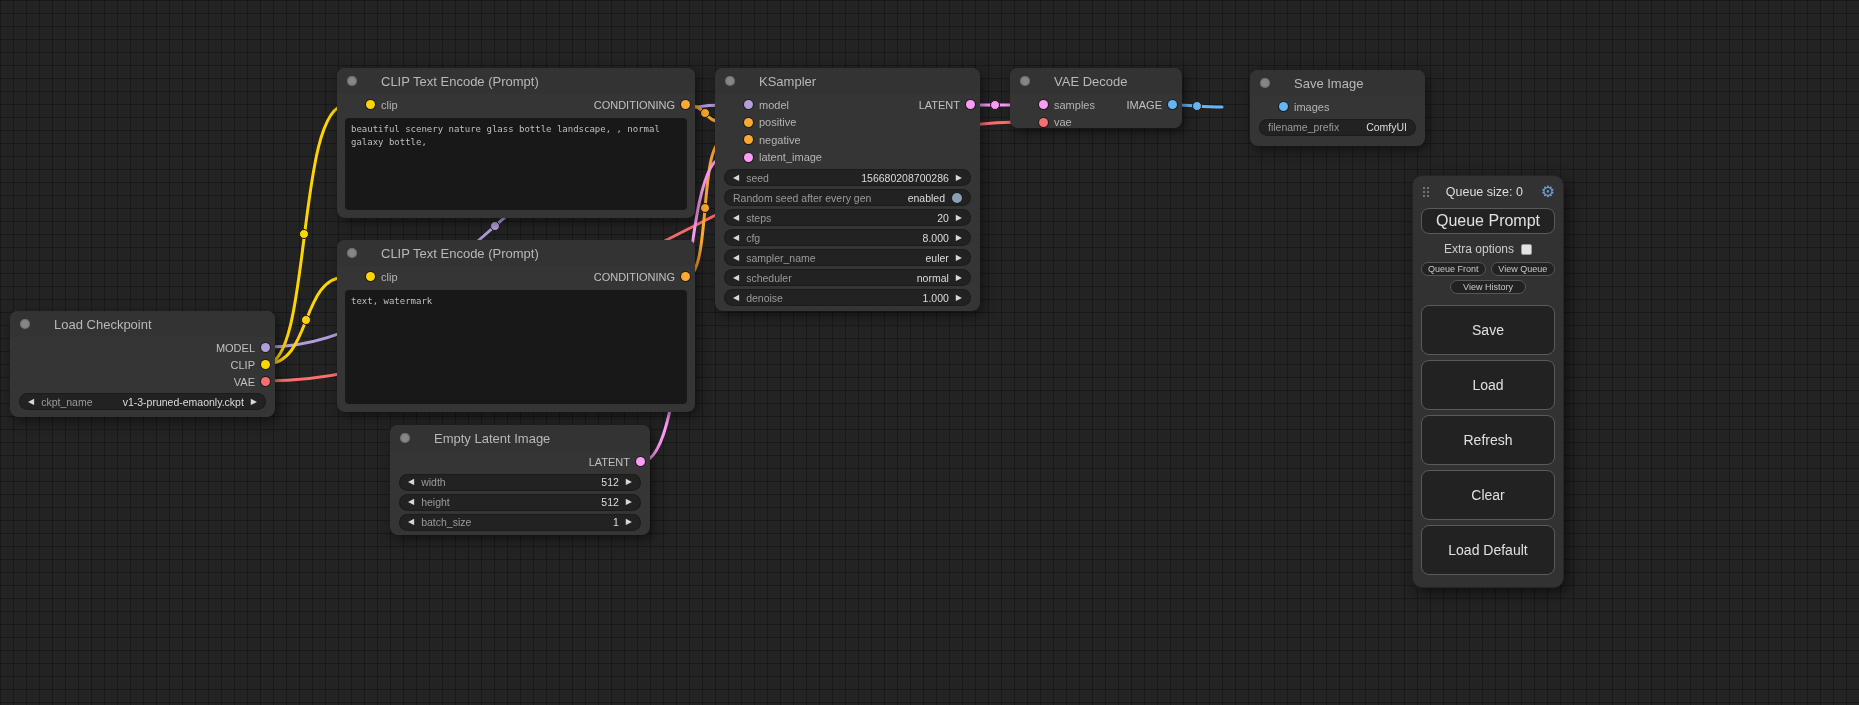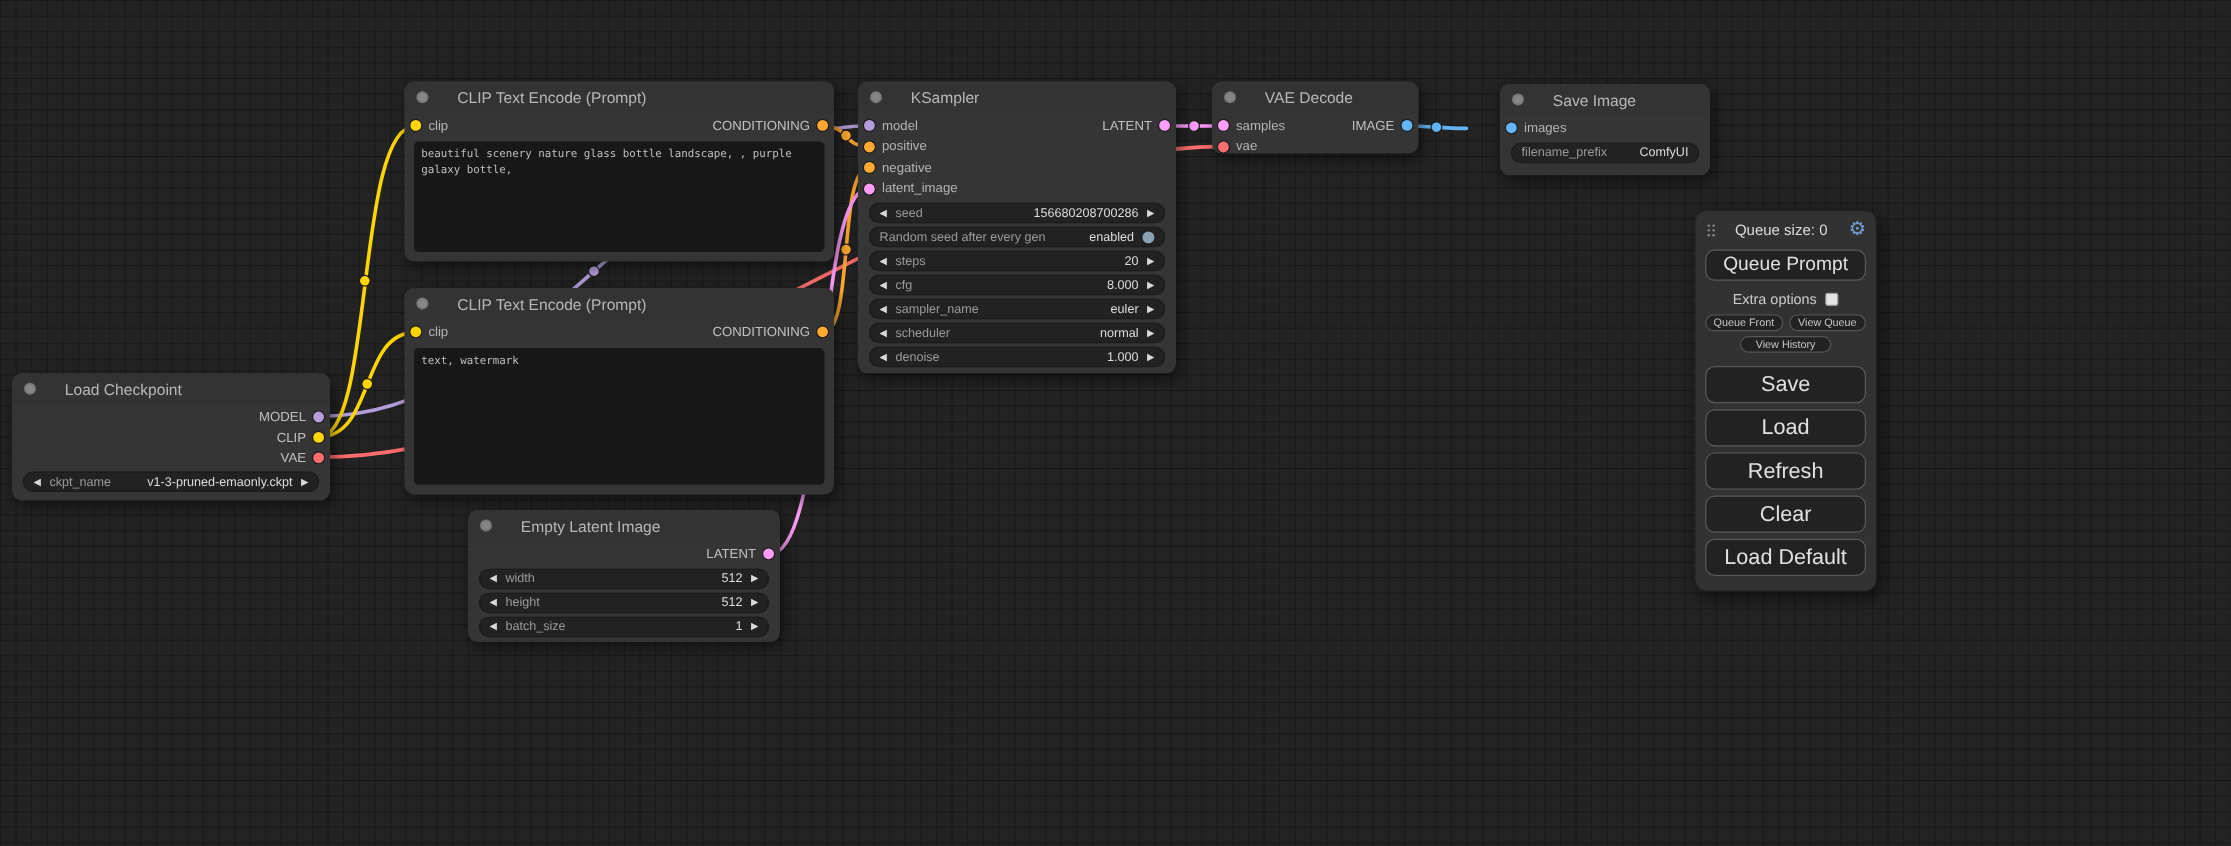--- a/index.html
+++ b/index.html
@@ -27,21 +27,21 @@
     height:26px;display:flex;align-items:center;gap:24px;
     background:#333030;background:#333333;
     border-radius:8px 8px 0 0;
     padding:0 10px;box-sizing:border-box;
     color:#b8b8b8;font-size:13px;white-space:nowrap;overflow:hidden;
   }
   .title-dot{
     width:10px;height:10px;border-radius:50%;
     background:#878787;box-shadow:inset 0 0 2px #4a4a4a;flex:0 0 auto;
   }
-  .slots{display:flex;flex-direction:column;padding-top:2px;}
+  .slots{display:flex;flex-direction:column;padding-top:2px;margin-left:24px;}
   .slot-row{display:flex;align-items:center;height:17.5px;}
   .slot-row.h17{height:17px;}
   .in-slot{display:flex;align-items:center;gap:6px;margin-left:5px;font-size:11px;color:#b4b4b4;}
   .out-slot{display:flex;align-items:center;gap:6px;margin-right:5px;margin-left:auto;font-size:11px;color:#c0c0c0;}
   .dot{width:9px;height:9px;border-radius:50%;flex:0 0 auto;box-shadow:0 0 0 1px rgba(0,0,0,.45);}
   .c-model{background:#B39DDB;} .c-clip{background:#FFD500;} .c-vae{background:#FF6E6E;}
   .c-cond{background:#FFA931;} .c-latent{background:#FF9CF9;} .c-image{background:#64B5F6;}
 
   .widgets{display:flex;flex-direction:column;gap:5px;padding:4px 10px 8px;}
   .widget{
@@ -76,22 +76,22 @@
   .drag-dots{
     width:2px;height:2px;border-radius:50%;background:#8a8a8a;margin:0 3px 8px 2px;
     box-shadow:4px 0 #8a8a8a,0 4px #8a8a8a,4px 4px #8a8a8a,0 8px #8a8a8a,4px 8px #8a8a8a;
     flex:0 0 auto;
   }
   .queue-size{flex:1;text-align:center;font-size:12.5px;color:#dddddd;white-space:nowrap;}
   .gear{color:#6f9fd8;font-size:16px;line-height:1;flex:0 0 auto;cursor:pointer;}
   .btn{
     display:block;width:100%;box-sizing:border-box;
     background:#222222;border:1px solid #5a5a5a;border-radius:8px;
-    color:#e0e0e0;font-size:18px;text-align:center;
-    padding:4px 0;margin-top:5px;cursor:pointer;
+    color:#e0e0e0;font-size:14px;text-align:center;
+    padding:16px 0;margin-top:5px;cursor:pointer;
     font-family:"Liberation Sans",sans-serif;
   }
   .btn-queue{font-size:16px;padding:3px 0;margin-top:7px;}
   .extra-row{display:flex;align-items:center;justify-content:center;gap:7px;margin-top:8px;font-size:12px;color:#cccccc;}
   .checkbox{width:11px;height:11px;background:#e4e4e4;border:1px solid #9a9a9a;border-radius:2px;box-sizing:border-box;}
   .small-row{display:flex;gap:5px;margin-top:6px;}
   .btn-small{
     flex:1;background:#222222;border:1px solid #565656;border-radius:8px;
     color:#c8c8c8;font-size:9px;padding:1px 2px;text-align:center;cursor:pointer;
     font-family:"Liberation Sans",sans-serif;white-space:nowrap;
@@ -173,21 +173,21 @@
       <span class="in-slot">
         <span class="dot c-clip"></span>
         <span>clip</span>
       </span>
       <span class="out-slot">
         <span>CONDITIONING</span>
         <span class="dot c-cond"></span>
       </span>
     </div>
   </div>
-  <div class="prompt-text">beautiful scenery nature glass bottle landscape, , purple galaxy bottle,</div>
+  <div class="prompt-text">beautiful scenery nature glass bottle landscape, , normal galaxy bottle,</div>
 </div>
 
 <div class="node" style="left:337px;top:240px;width:358px;height:172px;">
   <div class="node-title">
     <span class="title-dot"></span>
     <span>CLIP Text Encode (Prompt)</span>
   </div>
   <div class="slots">
     <div class="slot-row">
       <span class="in-slot">

